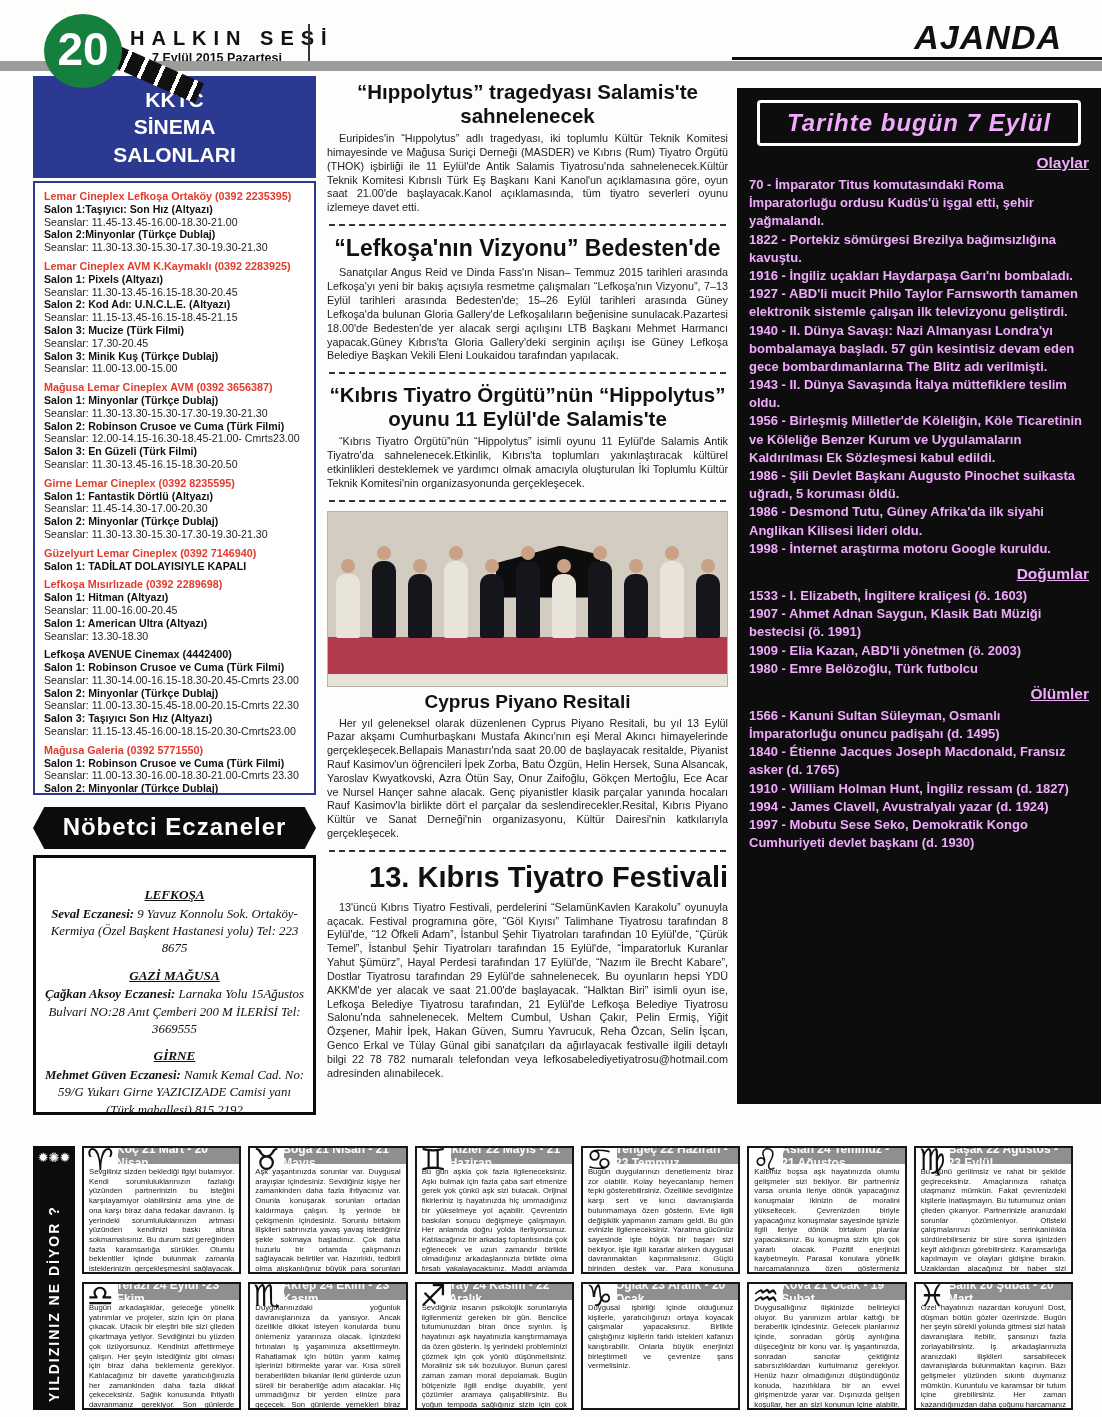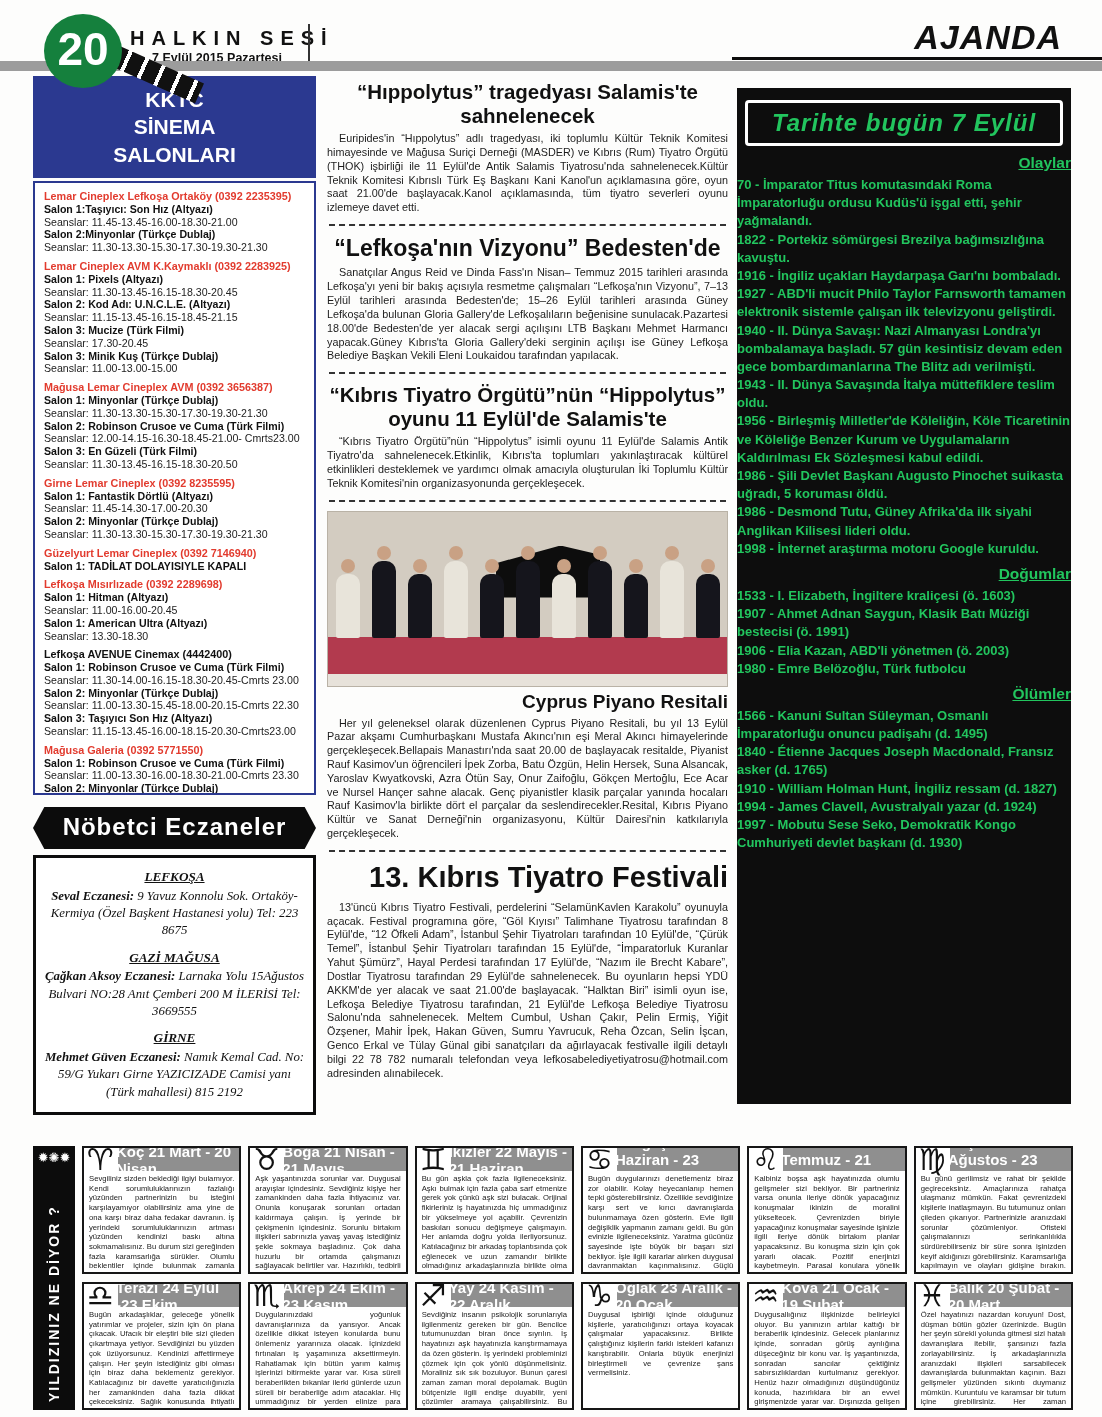--- a/index.html
+++ b/index.html
@@ -55,61 +55,61 @@
   .salon { font-weight:bold; font-size:10.6px; line-height:12.8px; color:#111; }
   .seans { font-size:10.6px; line-height:12.8px; color:#222; }
 
   .ribbon { margin-top:12px; background:#0c0c0c; color:#fff; text-align:center; font-size:24px;
       font-weight:bold; padding:6px 0 8px; letter-spacing:1px; border-radius:8px;
       clip-path:polygon(0 50%,4% 0,96% 0,100% 50%,96% 100%,4% 100%); }
   .pharm-box { border:3px solid #0c0c0c; margin-top:6px; padding:10px 8px; height:260px; overflow:hidden;
       font-family:"Liberation Serif", serif; font-style:italic; text-align:center;
       font-size:12.8px; line-height:1.35; background:#fff; }
   .pharm-city { font-weight:bold; text-decoration:underline; margin:9px 0 2px; font-size:13.2px; }
-  .pharm-city.first { margin-top:0; }
+  .pharm-city.first { margin-top:18px; }
   .pharm-entry b { font-weight:bold; }
 
   
   .mid-col { position:absolute; left:327px; top:78px; width:401px; height:1066px; overflow:hidden; }
   .article-title { text-align:center; font-weight:bold; font-size:20.5px; line-height:1.15; margin:2px 0 5px; }
   .article-title.single { font-size:23px; }
   .article-body { text-align:justify; font-size:10.8px; line-height:1.28; color:#1c1c1c; text-indent:12px; }
   .dashed-sep { border-top:2.5px dashed #333; margin:9px 2px; }
   .photo { height:176px; position:relative; overflow:hidden; margin:2px 0 4px; border:1px solid #b9b2a6;
       background:linear-gradient(180deg,#d3ccc1 0 72%,#b23a4e 72% 93%,#e7e2da 93% 100%); }
   .person { position:absolute; bottom:48px; width:24px; background:#15151c; border-radius:10px 10px 2px 2px; }
   .person::before { content:""; position:absolute; top:-15px; left:5px; width:14px; height:14px;
       border-radius:50%; background:#c9a184; }
   .person.light { background:#e8e4da; }
   .piano { position:absolute; left:168px; top:34px; width:104px; height:52px; background:#0d0d0d;
       clip-path:polygon(0 34%,62% 0,100% 18%,100% 100%,0 100%); }
-  .caption-title { text-align:right; font-weight:bold; font-size:19px; margin:3px 0 4px; }
+  .caption-title { text-align:center; font-weight:bold; font-size:19px; margin:3px 0 4px; }
   .festival-title { text-align:right; font-weight:bold; font-size:29px; margin:5px 0 7px; }
 
   
-  .right-col { position:absolute; left:737px; top:88px; width:334px; height:1016px; background:#0d0d0d;
-      color:#22c55e; padding:10px 0; overflow:hidden; }
+  .right-col { position:absolute; left:737px; top:88px; width:364px; height:1016px; background:#0d0d0d;
+      color:#f0abfc; padding:10px 12px; overflow:hidden; }
   .history-ribbon { border:3px solid #fff; text-align:center; font-size:24px; font-weight:bold;
       font-style:italic; padding:6px 0; margin:2px 8px 8px; letter-spacing:1px; border-radius:4px; }
   .hist-heading { text-align:right; font-weight:bold; font-size:15.5px; text-decoration:underline; margin:7px 0 4px; }
   .hist-item { font-size:13px; font-weight:bold; line-height:1.4; margin:0; }
 
   
   .horoscope { position:absolute; left:33px; top:1146px; width:1040px; height:264px; display:flex; }
   .astro-strip { width:42px; background:#0c0c0c; color:#fff; display:flex; flex-direction:column;
       align-items:center; padding:5px 0 8px; }
   .astro-orn { font-family:"DejaVu Sans", sans-serif; font-size:13px; line-height:1.15; text-align:center; }
   .astro-title { flex:1; writing-mode:vertical-rl; transform:rotate(180deg); font-weight:bold;
       font-size:14px; letter-spacing:2px; white-space:nowrap; margin-top:4px; }
   .cards { flex:1; display:grid; grid-template-columns:repeat(6,1fr); grid-template-rows:1fr 1fr;
       gap:8px 7px; padding-left:7px; }
   .card { border:2px solid #161616; background:#fff; position:relative; overflow:hidden; }
-  .card-head { height:23px; background:linear-gradient(90deg,#fff 0 34px,#8f8f8f 34px);
+  .card-head { height:16px; background:linear-gradient(90deg,#fff 0 34px,#8f8f8f 34px);
       display:flex; align-items:center; justify-content:center; padding-left:32px;
-      color:#fff; font-weight:bold; font-size:15px; }
+      color:#fff; font-weight:bold; font-size:12px; }
   .card-glyph { position:absolute; left:3px; top:-3px; font-size:30px; line-height:1; color:#111;
       font-family:"DejaVu Sans", sans-serif; }
   .card-body { padding:3px 5px; font-size:7.7px; line-height:1.26; text-align:justify; color:#1a1a1a; }
 </style>
 </head>
 <body>
 
 <div class="filmstrip"></div>
 <div class="pagenum-circle">
   <div class="pagenum">20</div>
@@ -251,21 +251,21 @@
       <p class="hist-item">1927 - ABD'li mucit Philo Taylor Farnsworth tamamen elektronik sistemle çalışan ilk televizyonu geliştirdi.</p>
       <p class="hist-item">1940 - II. Dünya Savaşı: Nazi Almanyası Londra'yı bombalamaya başladı. 57 gün kesintisiz devam eden gece bombardımanlarına The Blitz adı verilmişti.</p>
       <p class="hist-item">1943 - II. Dünya Savaşında İtalya müttefiklere teslim oldu.</p>
       <p class="hist-item">1956 - Birleşmiş Milletler'de Köleliğin, Köle Ticaretinin ve Köleliğe Benzer Kurum ve Uygulamaların Kaldırılması Ek Sözleşmesi kabul edildi.</p>
       <p class="hist-item">1986 - Şili Devlet Başkanı Augusto Pinochet suikasta uğradı, 5 koruması öldü.</p>
       <p class="hist-item">1986 - Desmond Tutu, Güney Afrika'da ilk siyahi Anglikan Kilisesi lideri oldu.</p>
       <p class="hist-item">1998 - İnternet araştırma motoru Google kuruldu.</p>
       <div class="hist-heading">Doğumlar</div>
       <p class="hist-item">1533 - I. Elizabeth, İngiltere kraliçesi (ö. 1603)</p>
       <p class="hist-item">1907 - Ahmet Adnan Saygun, Klasik Batı Müziği bestecisi (ö. 1991)</p>
-      <p class="hist-item">1906 - Elia Kazan, ABD'li yönetmen (ö. 2003)</p>
+      <p class="hist-item">1909 - Elia Kazan, ABD'li yönetmen (ö. 2003)</p>
       <p class="hist-item">1980 - Emre Belözoğlu, Türk futbolcu</p>
       <div class="hist-heading">Ölümler</div>
       <p class="hist-item">1566 - Kanuni Sultan Süleyman, Osmanlı İmparatorluğu onuncu padişahı (d. 1495)</p>
       <p class="hist-item">1840 - Étienne Jacques Joseph Macdonald, Fransız asker (d. 1765)</p>
       <p class="hist-item">1910 - William Holman Hunt, İngiliz ressam (d. 1827)</p>
       <p class="hist-item">1994 - James Clavell, Avustralyalı yazar (d. 1924)</p>
       <p class="hist-item">1997 - Mobutu Sese Seko, Demokratik Kongo Cumhuriyeti devlet başkanı (d. 1930)</p>
     </div>
 </aside>
 

